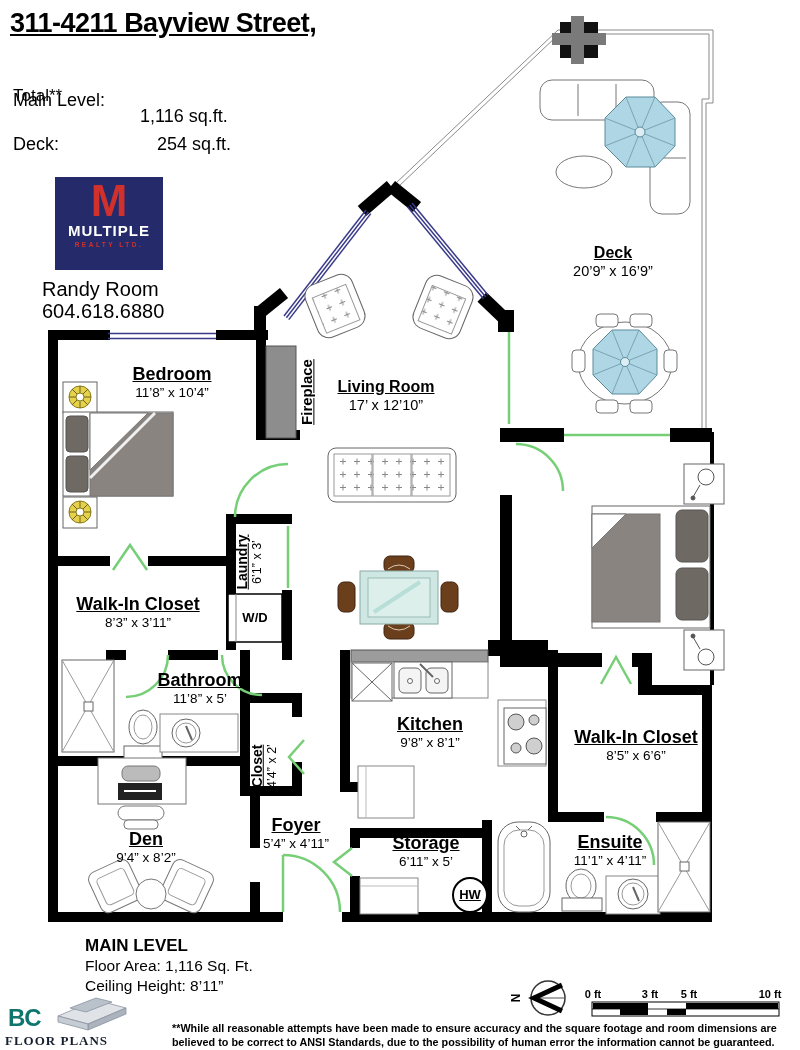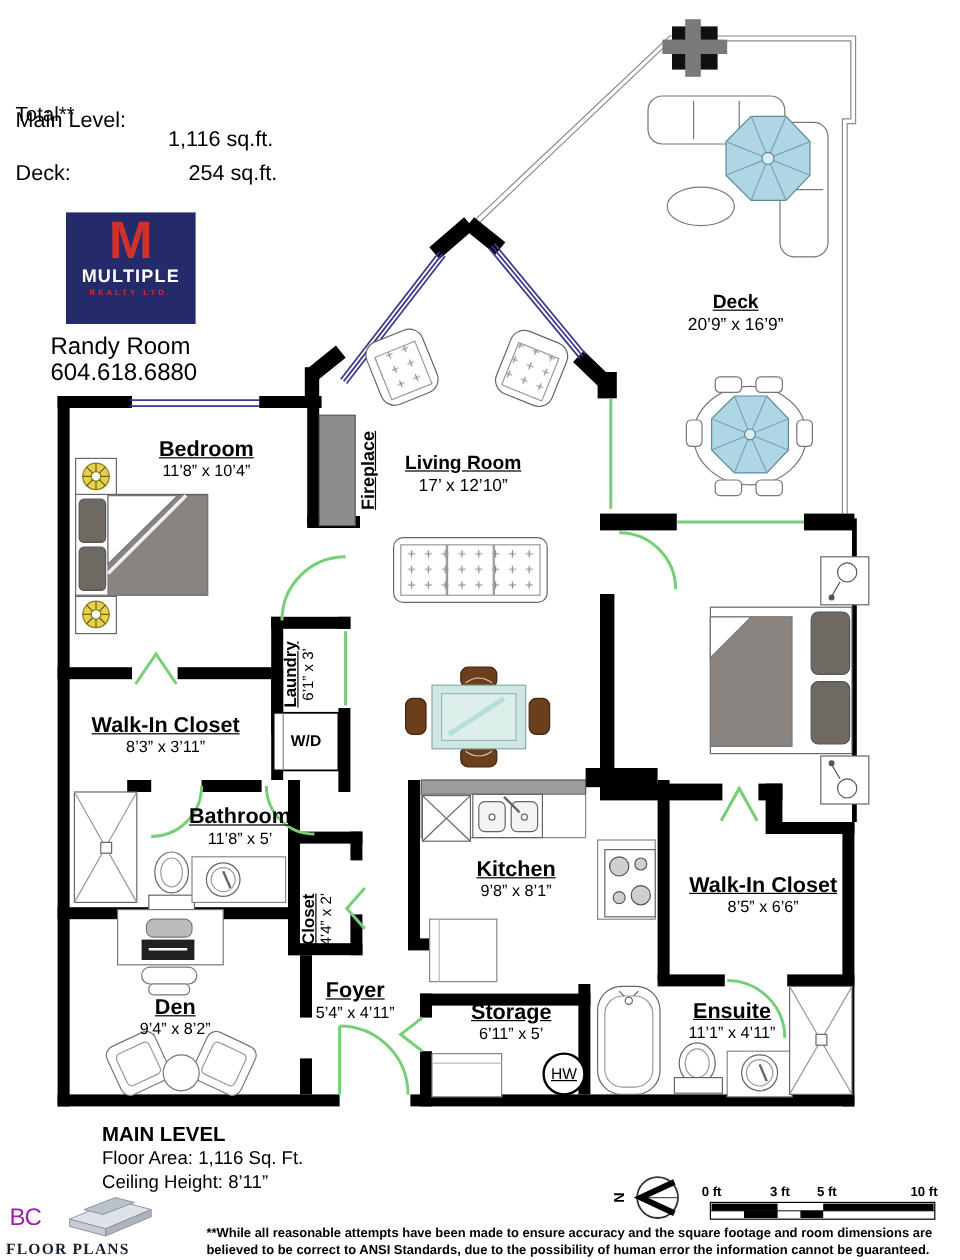--- a/index.html
+++ b/index.html
@@ -20,27 +20,27 @@
        text-align:center;white-space:nowrap;line-height:1.15;}
   .rot .rn{font-size:14px;}
   .rot .rd{font-size:12.5px;}
   .logoBox{position:absolute;left:55px;top:177px;width:108px;height:93px;background:#252a6b;z-index:2;
            display:flex;flex-direction:column;align-items:center;justify-content:flex-start;}
   .logoM{color:#d0312d;font-weight:900;font-size:44px;line-height:44px;margin-top:2px;}
   .logoName{color:#fff;font-weight:800;font-size:15px;letter-spacing:1px;line-height:16px;}
   .logoSub{color:#d0312d;font-weight:700;font-size:6.5px;letter-spacing:2.5px;margin-top:2px;}
   .agent{font-size:20px;}
   .small-lab{font-size:13px;font-weight:700;z-index:2;}
-  .hw{font-size:13px;font-weight:400;text-decoration:underline;z-index:3;}
+  .hw{font-size:13px;font-weight:700;text-decoration:underline;z-index:3;}
   .footT{font-size:17px;font-weight:800;}
   .footL{font-size:15.5px;}
   .tick{font-size:11px;font-weight:700;transform:translateX(-50%);}
   .north{font-size:12px;font-weight:700;transform:rotate(-90deg);}
   .disc{font-size:10.8px;font-weight:700;line-height:1.3;white-space:normal;width:628px;}
-  .bcBlue{font-size:20px;font-weight:400;color:#a21caf;letter-spacing:-1px;}
+  .bcBlue{font-size:24px;font-weight:700;color:#0f766e;letter-spacing:-1px;}
   .bcSerif{font-family:"Liberation Serif",serif;font-size:13px;font-weight:700;color:#16202e;letter-spacing:1px;}
 </style>
 </head>
 <body>
 
 <div class="page">
 
 <svg width="800" height="1050" viewBox="0 0 800 1050">
   <defs>
     <pattern id="tuft" width="14" height="13" patternUnits="userSpaceOnUse">
@@ -358,20 +358,21 @@
   </g>
 
   <g stroke="#8a93a0" stroke-width="0.8">
     <polygon points="58,1016 96,1000 126,1008 88,1024" fill="#dfe3e8"></polygon>
     <polygon points="70,1008 96,998 112,1002 86,1012" fill="#b9c1cb"></polygon>
     <polygon points="88,1024 126,1008 126,1014 88,1030" fill="#aab3be"></polygon>
     <polygon points="58,1016 88,1024 88,1030 58,1022" fill="#c6ccd4"></polygon>
   </g>
 </svg>
 
+<div class="abs txt title" style="left:10px;top:8px;">311-4211 Bayview Street,</div>
 <div class="abs txt total" style="left:13px;top:86px;">Total**</div>
 <div class="abs txt hline" style="left:13px;top:90px;">Main Level:</div>
 <div class="abs txt hline" style="left:140px;top:106px;">1,116 sq.ft.</div>
 <div class="abs txt hline" style="left:13px;top:134px;">Deck:</div>
 <div class="abs txt hline" style="left:157px;top:134px;">254 sq.ft.</div>
 
 <div class="logoBox">
   <div class="logoM">M</div>
   <div class="logoName">MULTIPLE</div>
   <div class="logoSub">REALTY LTD.</div>

